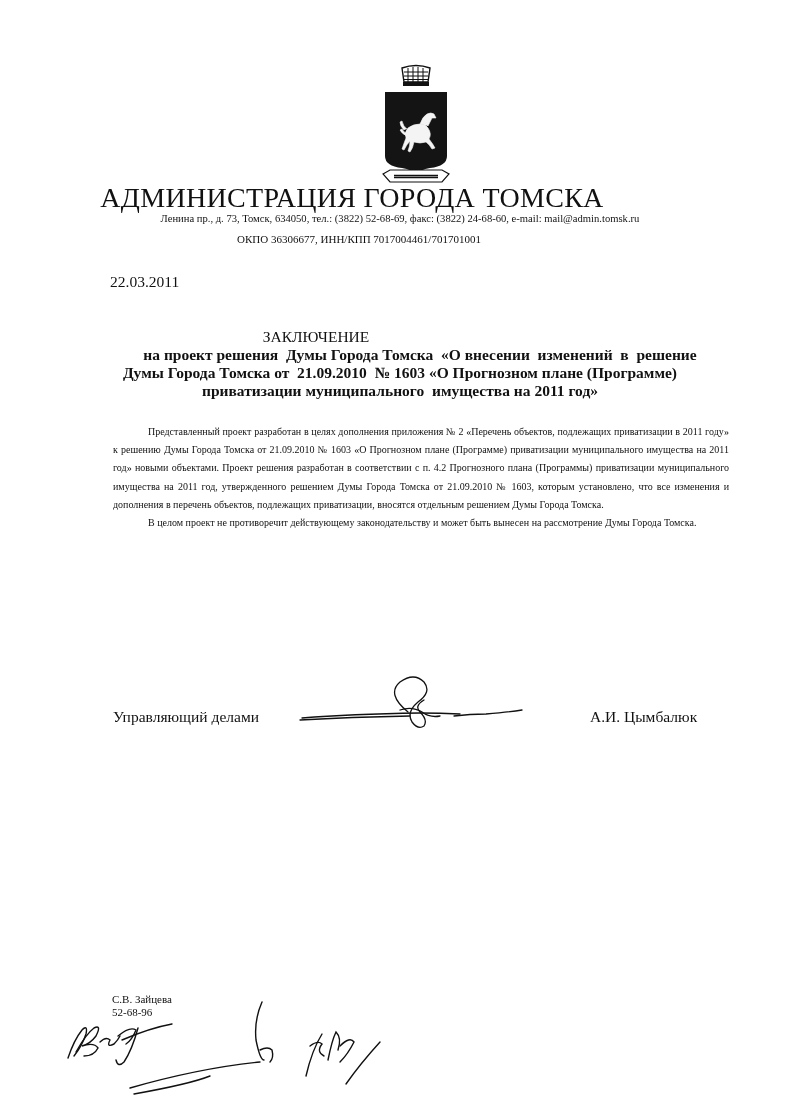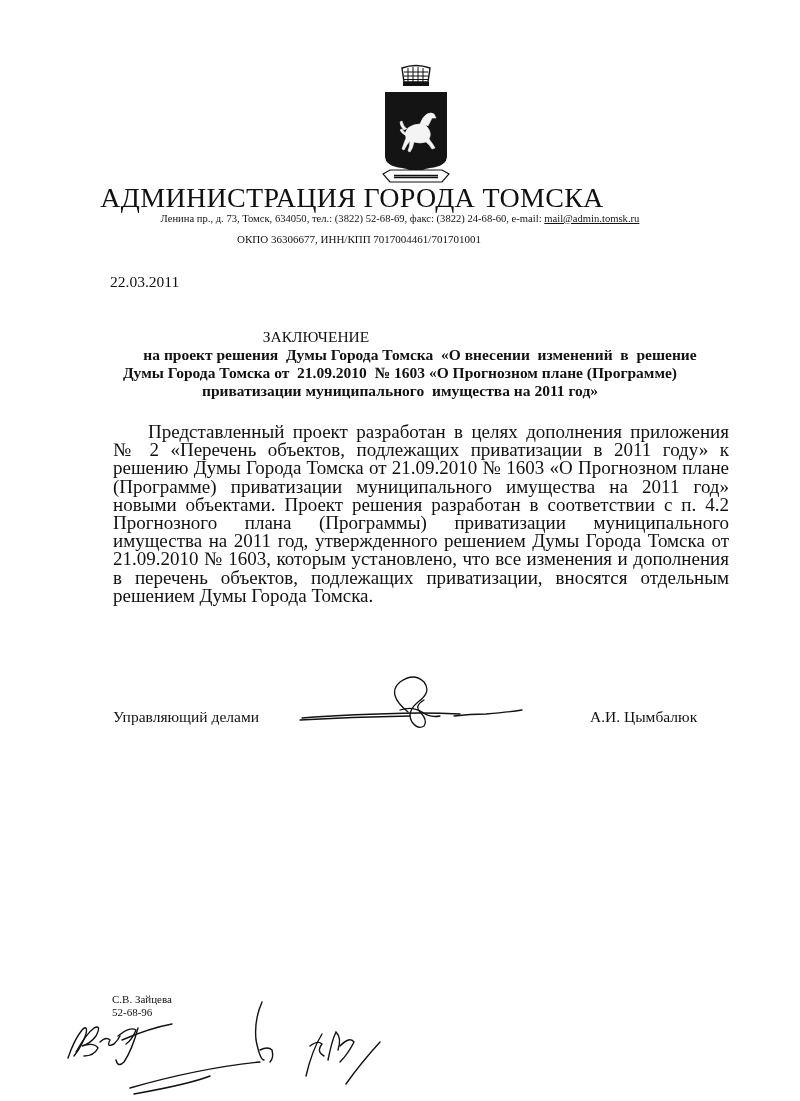--- a/index.html
+++ b/index.html
@@ -37,21 +37,20 @@
     }
     #org-address {
       left: 0;
       width: 800px;
       top: 212px;
       text-align: center;
       font-size: 10.6px;
       line-height: 13px;
     }
     #org-address .email {
-      text-decoration: underline;
     }
     #org-codes {
       left: 0;
       width: 718px;
       top: 233px;
       text-align: center;
       font-size: 11px;
       line-height: 13px;
     }
 
@@ -84,21 +83,21 @@
     }
     #subtitle-1 { top: 346px; padding-left: 40px; box-sizing: border-box; }
     #subtitle-2 { top: 364px; }
     #subtitle-3 { top: 382px; }
 
     
     #doc-body {
       left: 113px;
       top: 423px;
       width: 616px;
-      font-size: 19px;
+      font-size: 10px;
       line-height: 18.2px;
       text-align: justify;
     }
     #doc-body p {
       margin: 0;
       text-indent: 35px;
     }
 
     
     #sign-position {
@@ -173,20 +172,21 @@
 
 <div id="doc-date" class="abs">22.03.2011</div>
 
 <div id="doc-title" class="abs">ЗАКЛЮЧЕНИЕ</div>
 <div id="subtitle-1" class="subtitle-line">на проект решения  Думы Города Томска  «О внесении  изменений  в  решение</div>
 <div id="subtitle-2" class="subtitle-line">Думы Города Томска от  21.09.2010  № 1603 «О Прогнозном плане (Программе)</div>
 <div id="subtitle-3" class="subtitle-line">приватизации муниципального  имущества на 2011 год»</div>
 
 <div id="doc-body" class="abs">
   <p>Представленный проект разработан в  целях дополнения  приложения  № 2 «Перечень объектов, подлежащих приватизации в 2011 году» к решению Думы Города Томска от  21.09.2010  № 1603 «О Прогнозном плане (Программе)  приватизации муниципального  имущества на 2011 год» новыми  объектами.  Проект решения разработан в  соответствии  с п. 4.2 Прогнозного плана (Программы)  приватизации муниципального  имущества на 2011 год,  утвержденного решением  Думы Города Томска от  21.09.2010  № 1603,  которым установлено, что все изменения  и  дополнения в перечень объектов,  подлежащих  приватизации,  вносятся  отдельным решением Думы Города Томска.</p>
+  <p>В целом проект не противоречит действующему законодательству и может быть вынесен на рассмотрение Думы Города Томска.</p>
 </div>
 
 <div id="sign-position" class="abs">Управляющий делами</div>
 <svg id="signature-main" class="abs" viewBox="0 0 240 62">
   <g fill="none" stroke="#111" stroke-width="1.3" stroke-linecap="round">
     <path d="M12 46 Q60 42 130 41 Q150 41 170 42"></path>
     <path d="M10 48 Q60 45 120 44"></path>
     <path d="M118 40 Q96 22 110 10 Q124 0 134 10 Q142 20 128 30 Q116 40 122 50 Q128 58 134 54 Q138 48 130 40 Q124 34 134 28"></path>
     <path d="M110 38 Q122 34 132 40 Q140 46 150 44"></path>
     <path d="M164 44 Q180 42 196 42 Q220 40 232 38"></path>

